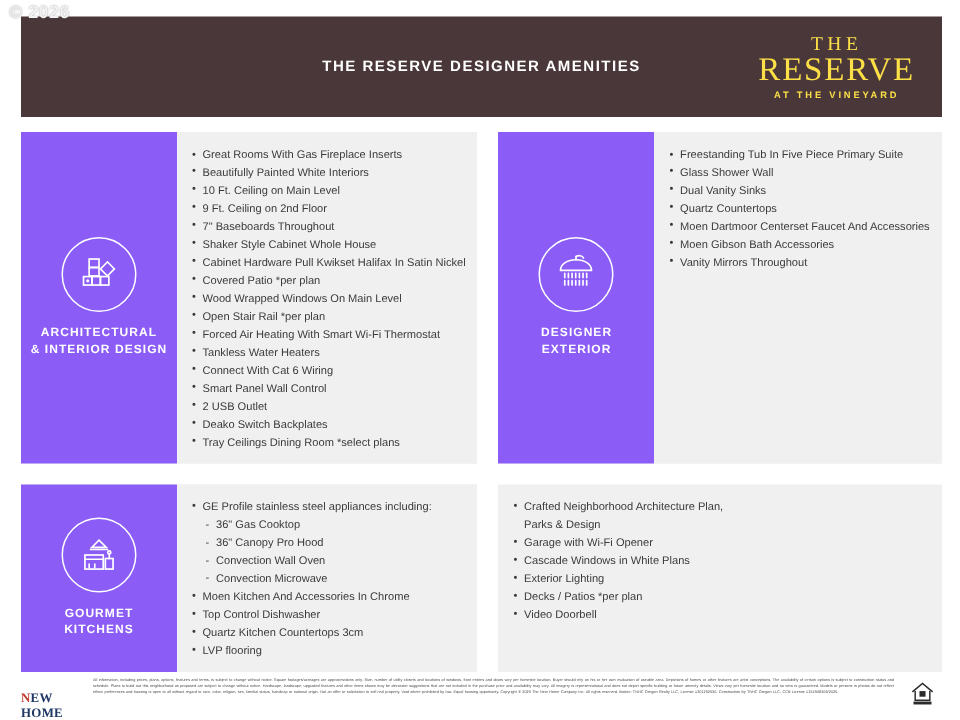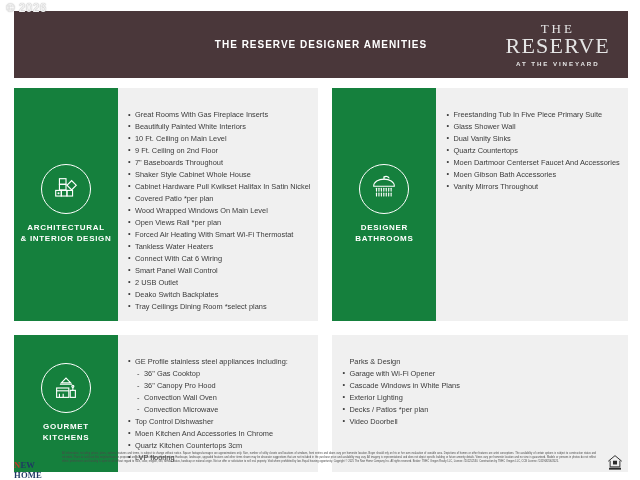--- a/index.html
+++ b/index.html
@@ -26,21 +26,21 @@
     background: #4a373a;
     display: flex; align-items: center; justify-content: center;
   }
   .header-title {
     color: #ffffff; font-size: 10px; font-weight: bold;
     letter-spacing: 1.0px;
   }
   .brand {
     position: absolute; right: 18px; top: 50%;
     transform: translateY(-50%);
-    text-align: center; color: #e5e5e5;
+    text-align: center; color: #fde047;
     font-family: "Liberation Serif", serif;
   }
   .brand-the { font-size: 13px; letter-spacing: 3px; line-height: 1.05; }
   .brand-reserve { font-size: 22px; letter-spacing: 1.2px; line-height: 1.0; }
   .brand-sub {
     font-family: "Liberation Sans", sans-serif;
     font-size: 6.2px; font-weight: bold; letter-spacing: 1.9px;
     margin-top: 3px;
   }
 
@@ -49,21 +49,21 @@
     position: absolute; left: 14px; top: 88px;
     width: 614px; height: 256px;
     display: grid;
     grid-template-columns: 1fr 1fr;
     grid-template-rows: 1fr 1fr;
     column-gap: 14px; row-gap: 14px;
   }
   .card { display: flex; background: #f0f0f0; }
   .card-icon-panel {
     width: 104px; flex: 0 0 104px;
-    background: #15803d;
+    background: #8b5cf6;
     display: flex; flex-direction: column;
     align-items: center; justify-content: center;
     padding: 6px 2px;
   }
   .icon-circle {
     width: 50px; height: 50px; border-radius: 50%;
     border: 1.6px solid #ffffff;
     display: flex; align-items: center; justify-content: center;
     margin-bottom: 9px;
   }
@@ -71,21 +71,21 @@
   .card-label {
     color: #ffffff; font-size: 8px; font-weight: bold;
     letter-spacing: .7px; text-align: center; line-height: 1.35;
   }
   .card-body {
     flex: 1 1 auto; background: #f0f0f0;
     padding: 9px 8px 8px 10px;
     display: flex; align-items: flex-start;
   }
   .card-body.centered { align-items: flex-start; }
-  .feature-list { list-style: none; margin-top: 12px; }
+  .feature-list { list-style: none; }
   .feature-list li {
     font-size: 7.4px; color: #3a3a3a; line-height: 1.62;
     position: relative; padding-left: 7px; white-space: nowrap;
   }
   .feature-list li::before {
     content: "\2022"; position: absolute; left: 0; top: -0.5px;
     font-size: 7.4px; color: #3a3a3a;
   }
   .feature-list li.sub { padding-left: 16px; }
   .feature-list li.sub::before { content: "-"; left: 9px; top: -0.2px; }
@@ -158,21 +158,21 @@
         <ul class="feature-list">
           <li>Great Rooms With Gas Fireplace Inserts</li>
           <li>Beautifully Painted White Interiors</li>
           <li>10 Ft. Ceiling on Main Level</li>
           <li>9 Ft. Ceiling on 2nd Floor</li>
           <li>7" Baseboards Throughout</li>
           <li>Shaker Style Cabinet Whole House</li>
           <li>Cabinet Hardware Pull Kwikset Halifax In Satin Nickel</li>
           <li>Covered Patio *per plan</li>
           <li>Wood Wrapped Windows On Main Level</li>
-          <li>Open Views Rail *per plan</li>
+          <li>Open Stair Rail *per plan</li>
           <li>Forced Air Heating With Smart Wi-Fi Thermostat</li>
           <li>Tankless Water Heaters</li>
           <li>Connect With Cat 6 Wiring</li>
           <li>Smart Panel Wall Control</li>
           <li>2 USB Outlet</li>
           <li>Deako Switch Backplates</li>
           <li>Tray Ceilings Dining Room *select plans</li>
         </ul>
       </div>
     </div>
@@ -197,21 +197,21 @@
               <path d="M13.2 20.4 L13.2 23.4"></path>
                 <path d="M15.8 20.4 L15.8 23.4"></path>
               <path d="M18.4 20.4 L18.4 23.4"></path>
                 <path d="M21 20.4 L21 23.4"></path>
               <path d="M23.6 20.4 L23.6 23.4"></path>
             </g>
           </svg>
         </div>
         <div class="card-label">
           <span>DESIGNER</span><br>
-          <span>BATHROOMS</span>
+          <span>EXTERIOR</span>
         </div>
       </div>
       <div class="card-body centered">
         <ul class="feature-list">
           <li>Freestanding Tub In Five Piece Primary Suite</li>
           <li>Glass Shower Wall</li>
           <li>Dual Vanity Sinks</li>
           <li>Quartz Countertops</li>
           <li>Moen Dartmoor Centerset Faucet And Accessories</li>
           <li>Moen Gibson Bath Accessories</li>
@@ -240,31 +240,32 @@
           <span>KITCHENS</span>
         </div>
       </div>
       <div class="card-body centered">
         <ul class="feature-list">
           <li>GE Profile stainless steel appliances including:</li>
           <li class="sub">36" Gas Cooktop</li>
           <li class="sub">36" Canopy Pro Hood</li>
           <li class="sub">Convection Wall Oven</li>
           <li class="sub">Convection Microwave</li>
+          <li>Moen Kitchen And Accessories In Chrome</li>
           <li>Top Control Dishwasher</li>
-          <li>Moen Kitchen And Accessories In Chrome</li>
           <li>Quartz Kitchen Countertops 3cm</li>
           <li>LVP flooring</li>
         </ul>
       </div>
     </div>
 
     <div class="card">
       <div class="card-body centered">
         <ul class="feature-list">
+          <li>Crafted Neighborhood Architecture Plan,</li>
           <li class="cont">Parks &amp; Design</li>
           <li>Garage with Wi-Fi Opener</li>
           <li>Cascade Windows in White Plans</li>
           <li>Exterior Lighting</li>
           <li>Decks / Patios *per plan</li>
           <li>Video Doorbell</li>
         </ul>
       </div>
     </div>
 

